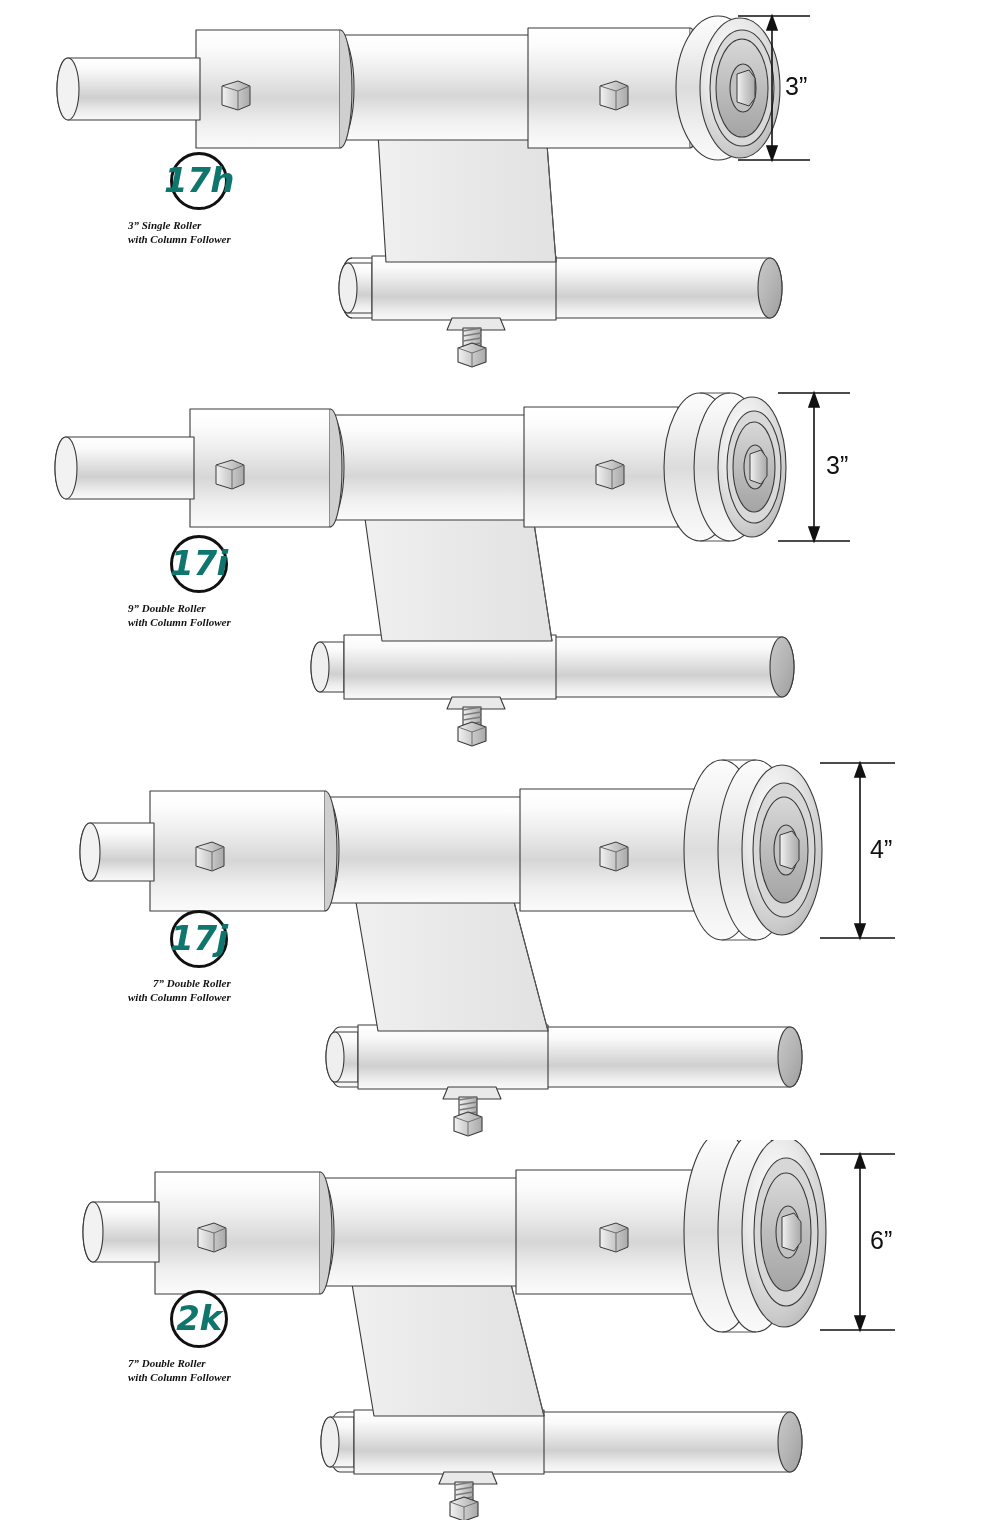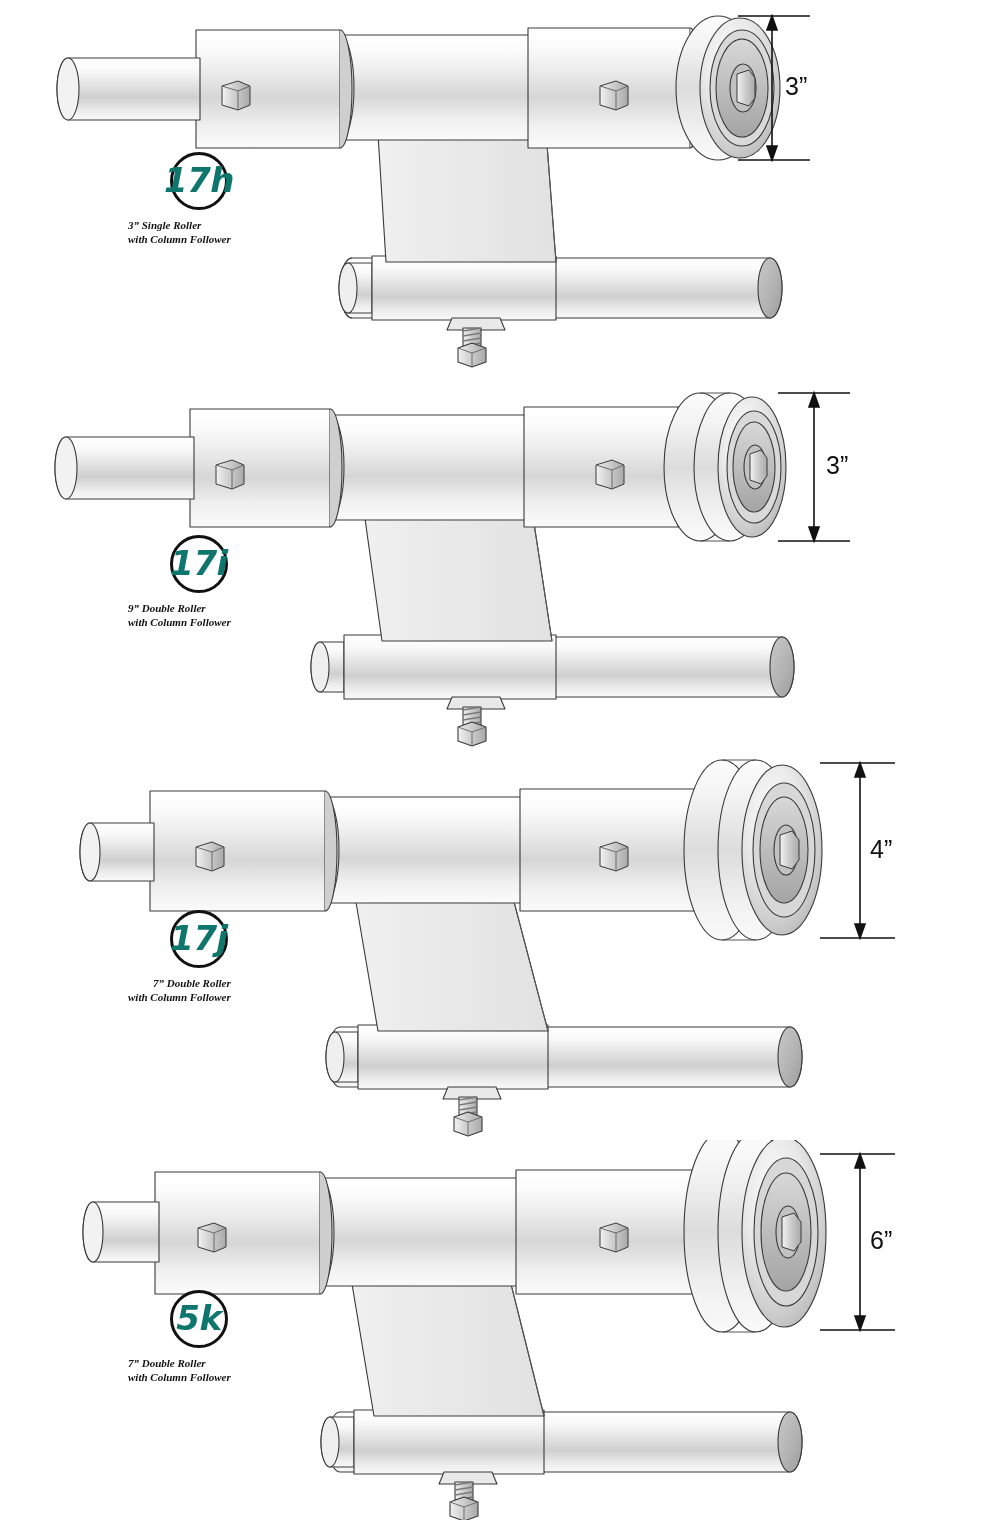--- a/index.html
+++ b/index.html
@@ -475,20 +475,20 @@
         <line x1="860" y1="22" x2="860" y2="182"></line>
         <polygon points="860,14 855,28 865,28"></polygon>
         <polygon points="860,190 855,176 865,176"></polygon>
       </g>
     </svg>
 
     <div class="dim-label" style="left:870px;top:88px;">6”</div>
 
     <div class="callout" style="left:128px;top:150px;">
       <div class="badge">
-        <span>5k</span>
+        <span>2k</span>
       </div>
       <div class="caption">7” Double Roller
 with Column Follower</div>
     </div>
   </div>
 
 </div>
 
 </body></html>

